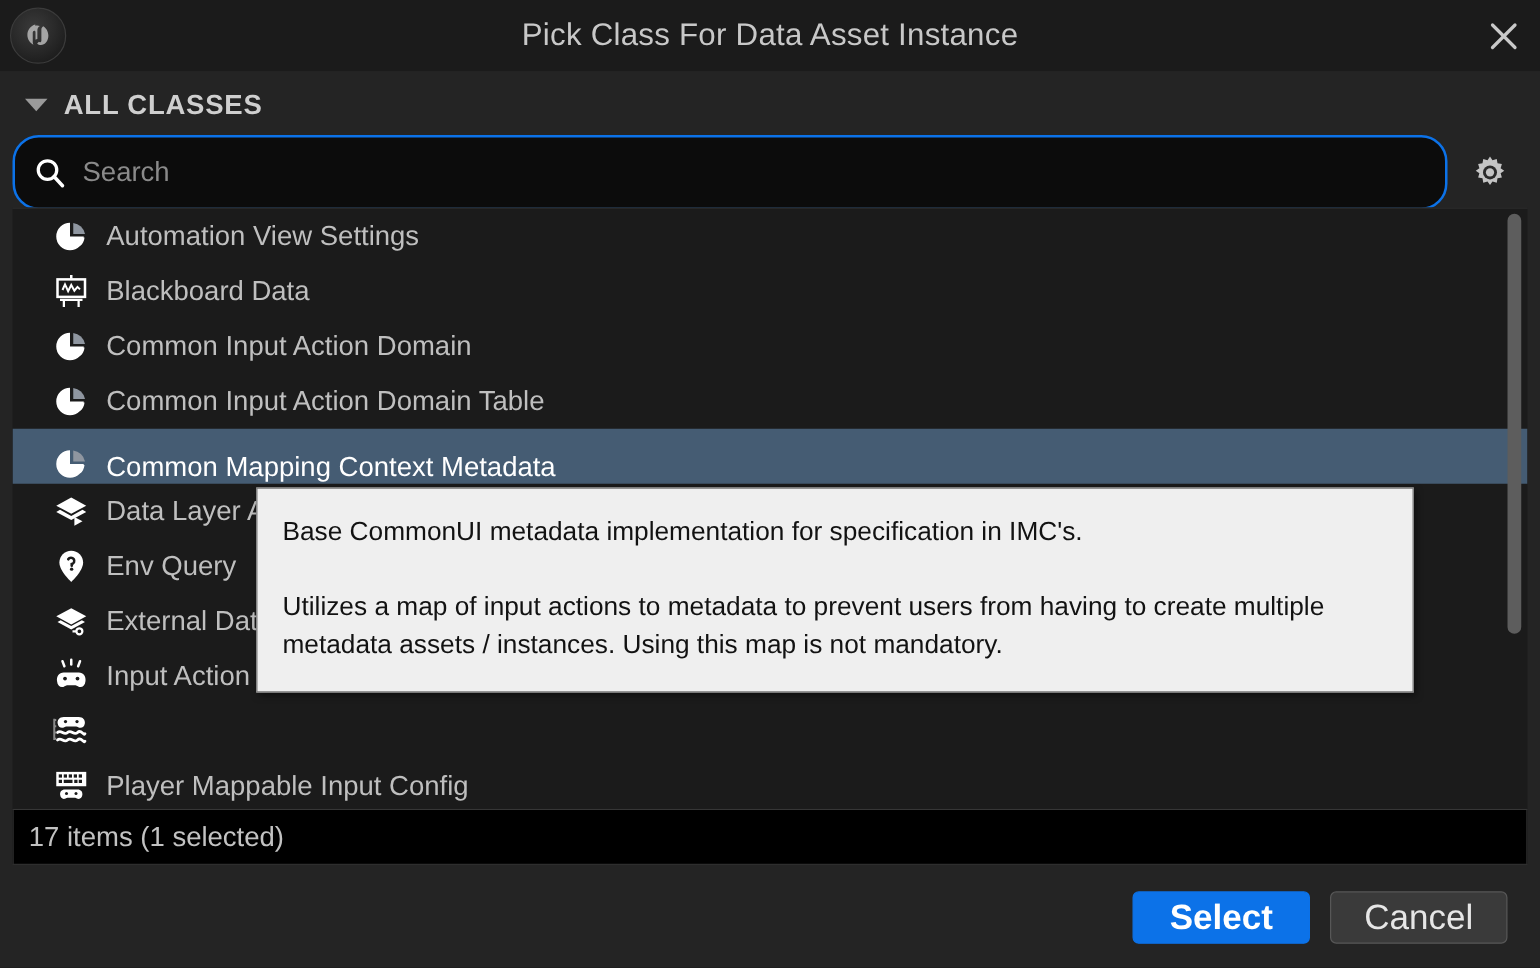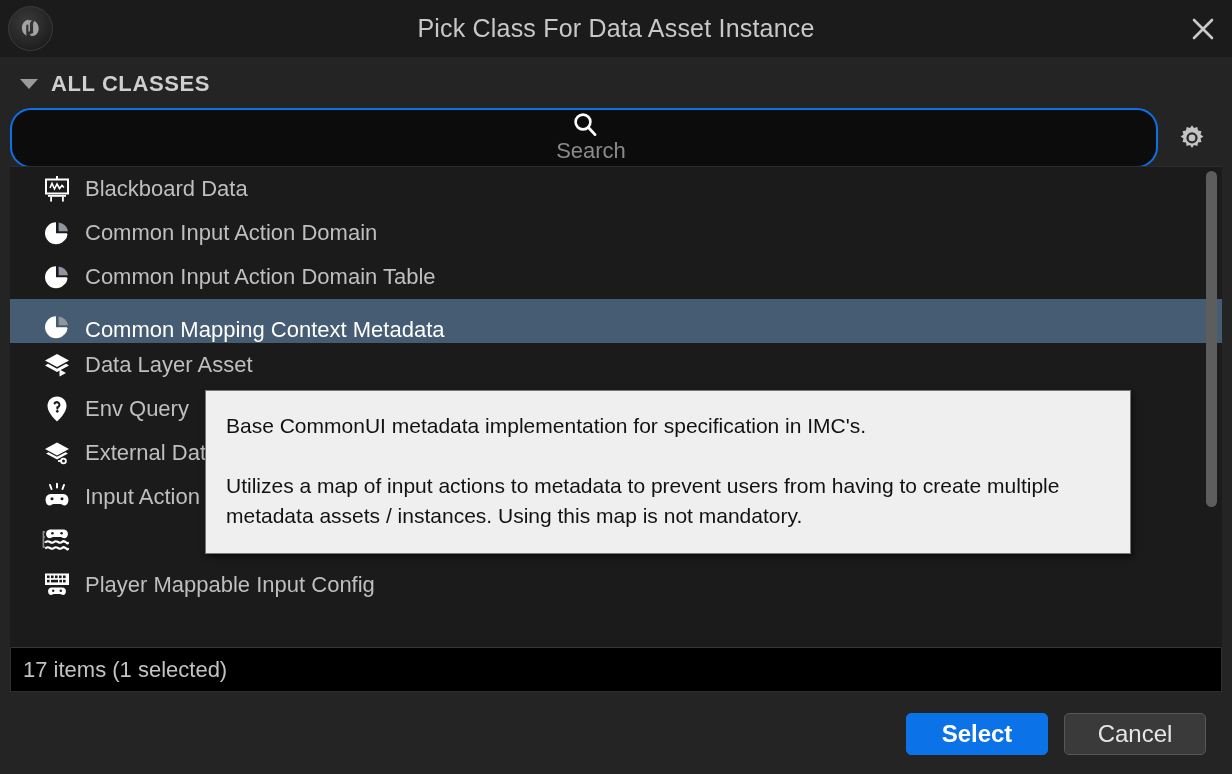--- a/index.html
+++ b/index.html
@@ -113,21 +113,20 @@
     width: 1148px;
     height: 60px;
     background: #0c0c0c;
     border: 2px solid #0c72e8;
     border-radius: 21px;
     box-sizing: border-box;
     display: flex;
     align-items: center;
     padding-left: 14px;
     cursor: text;
-    flex-direction: column;
   }
   .search-icon { flex: 0 0 auto; margin-right: 12px; display:block; }
   .search-placeholder {
     color: #8a8a8a;
     font-size: 22px;
   }
   .gear-btn {
     width: 52px;
     height: 42px;
     margin-left: 8px;
@@ -230,21 +229,21 @@
     padding-right: 26px;
     box-sizing: border-box;
   }
   .btn {
     height: 42px;
     min-width: 142px;
     border-radius: 5px;
     display: flex;
     align-items: center;
     justify-content: center;
-    font-size: 24px;
+    font-size: 28px;
     cursor: pointer;
     box-sizing: border-box;
     user-select: none;
   }
   .btn-primary {
     background: #0c72e8;
     color: #ffffff;
     font-weight: bold;
     border: 1px solid #0c72e8;
     margin-right: 16px;
@@ -319,20 +318,30 @@
         <circle cx="16" cy="15.9" r="3.3" fill="#c4c4c4"></circle>
       </svg>
     </div>
   </div>
 
   <div class="list-wrap">
     <div class="list" id="list-container">
         <div class="row">
           <span class="row-icon">
             <svg width="30" height="30" viewBox="0 0 30 30">
+              <path d="M14 4.2 A11 11 0 1 0 25 15.2 L14 15.2 Z" fill="#ffffff"></path>
+              <path d="M16.6 4.4 A11 11 0 0 1 26 13.2 L16.6 13.2 Z" fill="#8f96a0"></path>
+              <path d="M16.6 15.9 L25.6 15.9 A10.8 10.8 0 0 1 22.4 22.6 Z" fill="#ffffff"></path>
+            </svg>
+          </span>
+          <span class="row-label">Automation View Settings</span>
+        </div>
+        <div class="row">
+          <span class="row-icon">
+            <svg width="30" height="30" viewBox="0 0 30 30">
               <rect x="14" y="2" width="2" height="3" fill="#ffffff"></rect>
               <rect x="4" y="5.5" width="22" height="14" fill="none" stroke="#ffffff" stroke-width="2"></rect>
               <polyline points="8,14 10,9.5 12.5,15 15,10 17.5,14.5 20,11.5 22,13.5" fill="none" stroke="#ffffff" stroke-width="1.6"></polyline>
               <rect x="6" y="21" width="18" height="1.8" fill="#ffffff"></rect>
               <rect x="8.2" y="22.6" width="1.8" height="5" fill="#ffffff"></rect>
               <rect x="20" y="22.6" width="1.8" height="5" fill="#ffffff"></rect>
             </svg>
           </span>
           <span class="row-label">Blackboard Data</span>
         </div>

